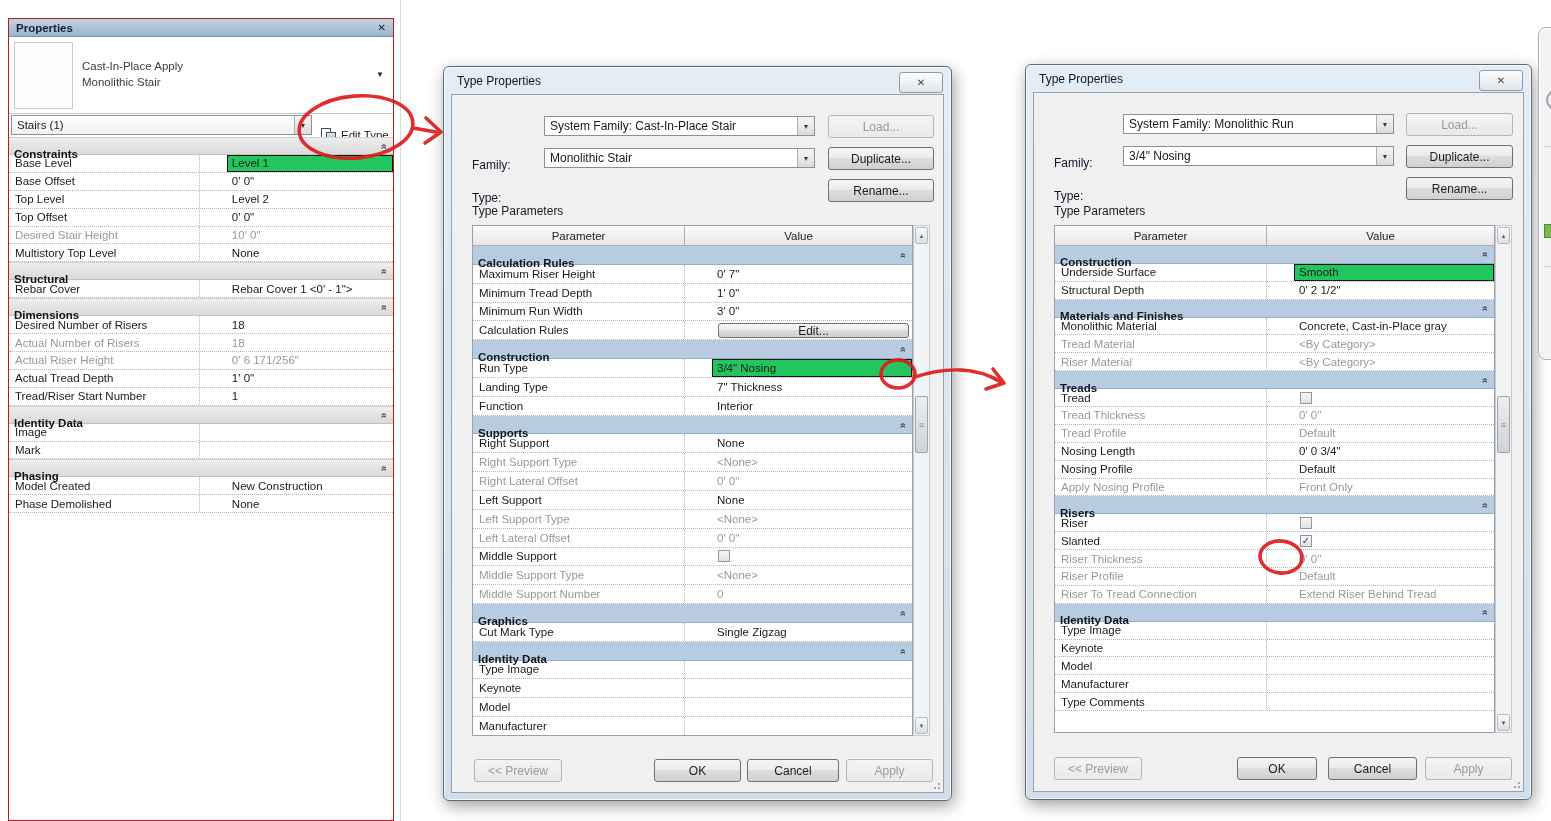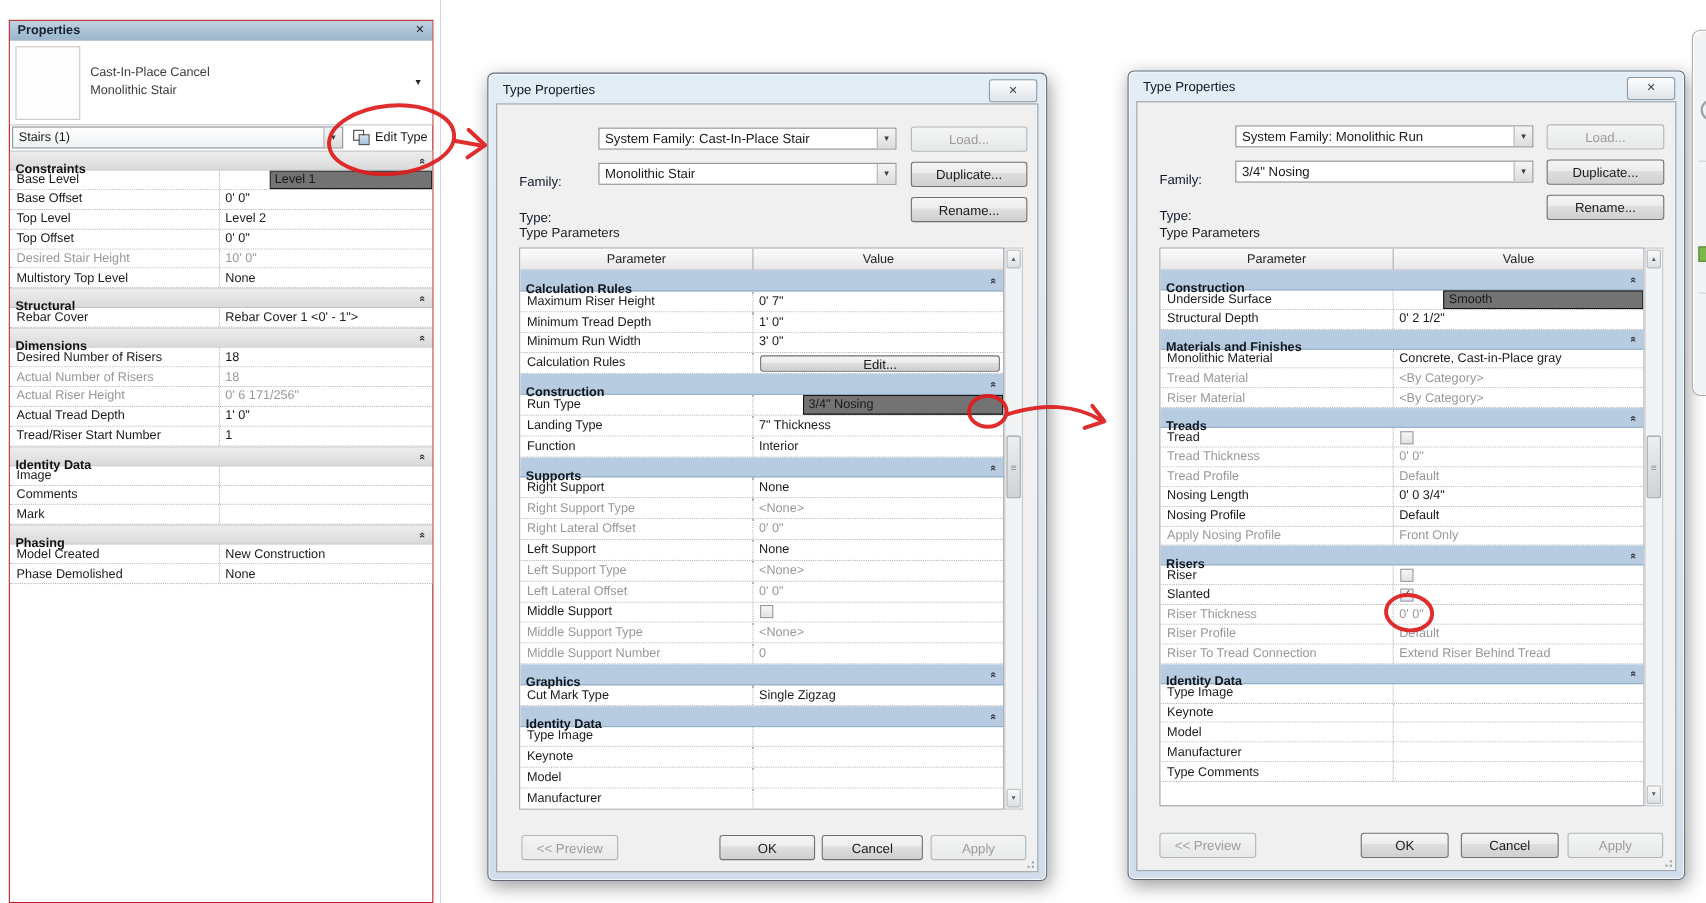--- a/index.html
+++ b/index.html
@@ -20,42 +20,42 @@
   .thumb{position:absolute;left:5px;top:5px;width:57px;height:65px;border:1px solid #c9c9c9;background:#fdfdfd;}
   .type-text{position:absolute;left:73px;top:21px;line-height:16px;color:#3c3c3c;}
   .sel-arrow{position:absolute;right:9px;top:33px;font-size:8px;color:#222;}
   .pal-filter-row{position:absolute;left:0;right:0;top:94px;height:24px;border-bottom:1px solid #c0c0c0;}
   .combo{display:flex;align-items:center;background:#fff;border:1px solid #8b9097;box-sizing:border-box;overflow:hidden;}
   .combo .ctext{flex:1;padding-left:5px;white-space:nowrap;overflow:hidden;}
   .combo-btn{width:16px;align-self:stretch;display:flex;align-items:center;justify-content:center;
              background:linear-gradient(#f5f5f5,#dcdcdc);border-left:1px solid #aab0b6;font-size:7px;color:#3a3a3a;}
   .pal-filter{position:absolute;left:2px;top:2px;width:301px;height:20px;
               background:linear-gradient(#ffffff,#eef1f3);}
-  .edit-type{position:absolute;left:308px;top:2px;height:20px;display:flex;align-items:center;gap:5px;
+  .edit-type{position:absolute;left:308px;top:12px;height:20px;display:flex;align-items:center;gap:5px;
              border:none;background:transparent;font:inherit;color:#1a1a1a;padding:0 4px;cursor:default;}
   .et-icon{position:relative;width:15px;height:14px;display:inline-block;}
   .et-icon::before{content:"";position:absolute;left:0;top:0;width:8px;height:8px;border:1px solid #4a4a4a;background:#fff;}
   .et-icon::after{content:"";position:absolute;right:0;bottom:0;width:8px;height:8px;border:1px solid #4a4a4a;
                   background:linear-gradient(#d5e3f0,#a4c3dd);}
   .pal-grid{position:absolute;left:0;right:0;top:118px;--rh:17.9px;--lw:49.7%;}
 
   
   .grid-sec{height:var(--rh);box-sizing:border-box;display:flex;align-items:center;
             padding:16px 16px 0 5px;font-weight:bold;position:relative;text-align:right;}
   .pal-grid .grid-sec{background:linear-gradient(#ededed,#dadada);
             border-top:1px solid #d2d2d2;border-bottom:1px solid #c2c2c2;color:#111;}
   .dlg-grid .grid-sec{background:#b7cce0;border-bottom:1px solid #93aecb;color:#10161d;}
   .chev{position:absolute;right:6px;top:50%;transform:translateY(-46%) rotate(-90deg);
         font-size:10px;font-weight:bold;color:#333;}
   .grid-row{display:flex;height:var(--rh);box-sizing:border-box;border-bottom:1px dotted #b5b5b5;
-            background:#fff;align-items:stretch;}
+            background:#fff;align-items:stretch;gap:27px;}
   .cell{box-sizing:border-box;display:flex;align-items:center;overflow:hidden;white-space:nowrap;}
   .cell.label{width:var(--lw);padding-left:6px;border-right:1px dotted #b5b5b5;}
   .cell.value{flex:1;padding-left:5px;position:relative;}
-  .cell.value.sel{box-shadow:inset 0 0 0 1px #141414;background:#737373;margin-left:45px;}
+  .cell.value.sel{box-shadow:inset 0 0 0 1px #141414;background:#22c55e;}
   .grid-row.gray .cell{color:#989898;}
   .cbx{width:12px;height:12px;box-sizing:border-box;border:1px solid #9097a0;
        background:linear-gradient(#f7f7f7,#e2e2e2);display:inline-flex;align-items:center;
        justify-content:center;font-size:10px;line-height:10px;color:#1f3f77;margin-left:1px;}
   .cell-btn{flex:1;margin:1px 3px 1px 1px;height:15px;font-size:11px;padding:0;}
 
   
   .dialog{position:absolute;border:1px solid #5f6a76;border-radius:6px;
           background:linear-gradient(#e3edf5,#cfdeea);
           box-shadow:2px 5px 16px rgba(0,0,0,.38), inset 0 0 0 1px rgba(255,255,255,.75);}
@@ -134,21 +134,21 @@
 <div class="vline"></div>
 
 <section class="palette">
   <header class="pal-head">
     <span>Properties</span>
     <span class="pal-close">✕</span>
   </header>
   <div class="pal-type">
     <div class="thumb"></div>
     <div class="type-text">
-      <div>Cast-In-Place Cancel</div>
+      <div>Cast-In-Place Apply</div>
       <div>Monolithic Stair</div>
     </div>
     <span class="sel-arrow">▼</span>
   </div>
   <div class="pal-filter-row">
     <div class="combo pal-filter">
       <span class="ctext">Stairs (1)</span>
       <span class="combo-btn">▼</span>
     </div>
     <button class="edit-type">
@@ -216,24 +216,20 @@
       <div class="grid-row">
         <div class="cell label">Tread/Riser Start Number</div>
         <div class="cell value">1</div>
       </div>
       <div class="grid-sec">
         <span>Identity Data</span>
         <span class="chev">»</span>
       </div>
       <div class="grid-row">
         <div class="cell label">Image</div>
-        <div class="cell value"></div>
-      </div>
-      <div class="grid-row">
-        <div class="cell label">Comments</div>
         <div class="cell value"></div>
       </div>
       <div class="grid-row">
         <div class="cell label">Mark</div>
         <div class="cell value"></div>
       </div>
       <div class="grid-sec">
         <span>Phasing</span>
         <span class="chev">»</span>
       </div>

